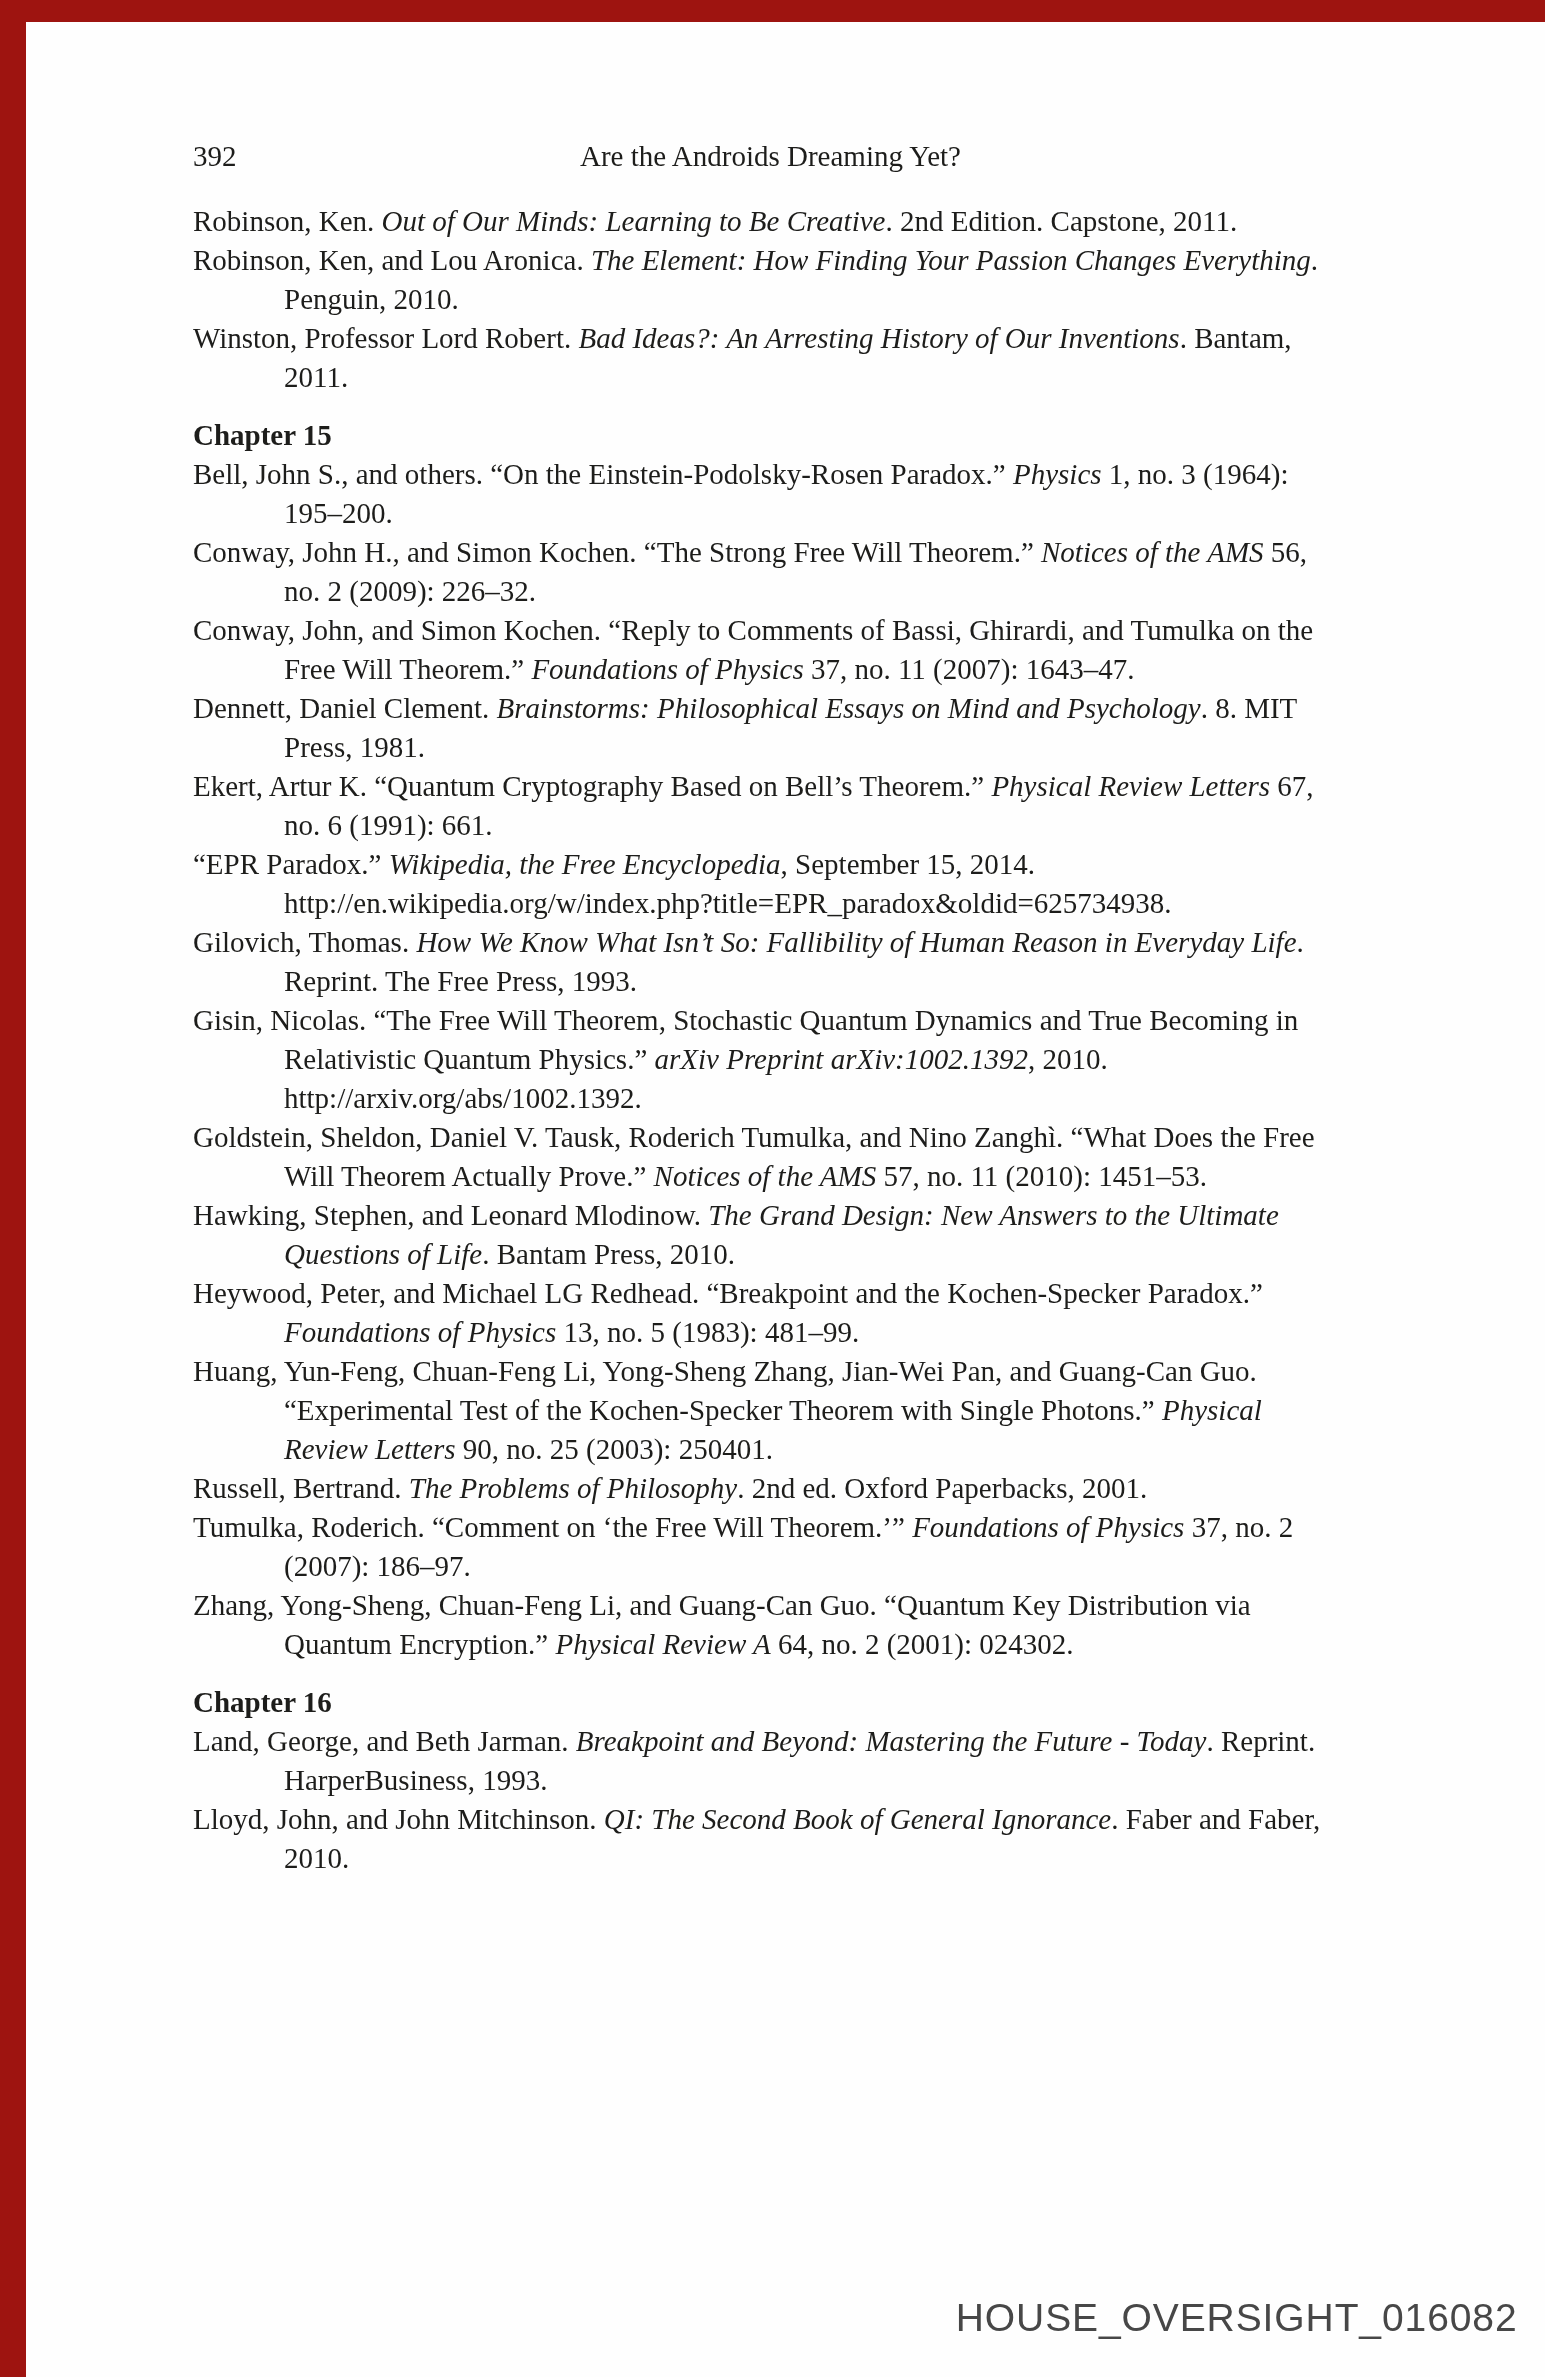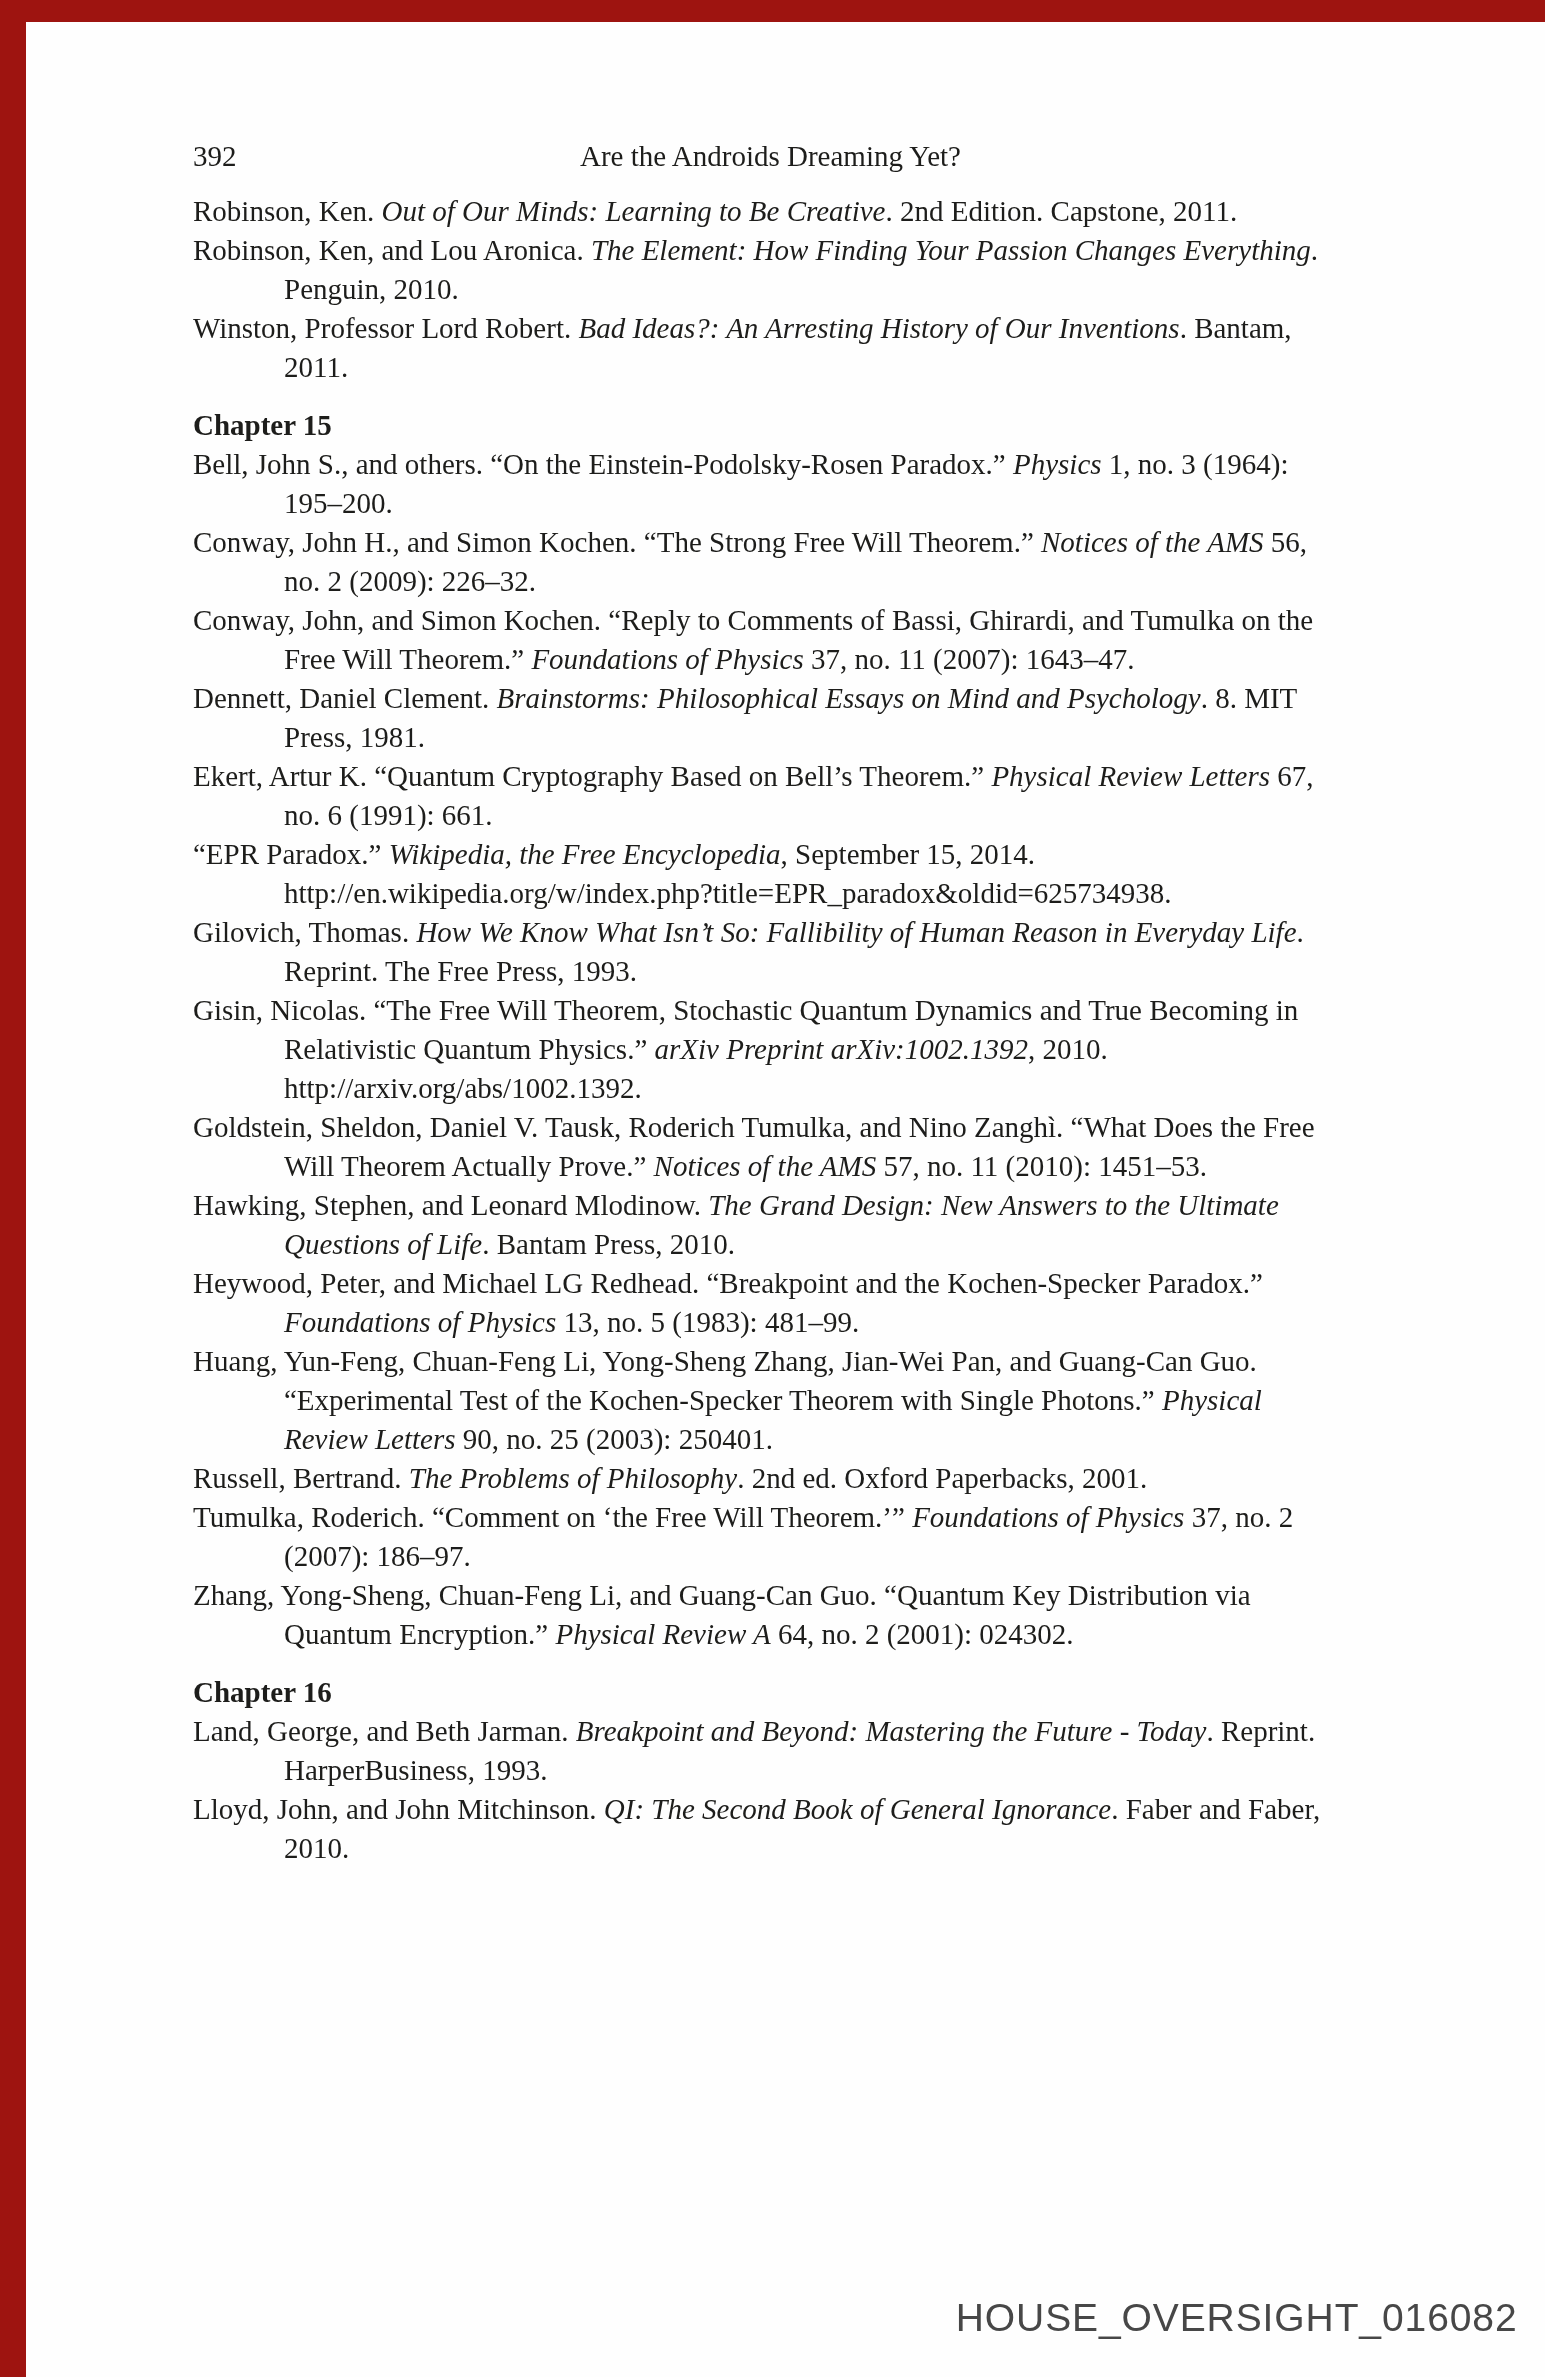--- a/index.html
+++ b/index.html
@@ -24,21 +24,21 @@
   .content {
     position: absolute;
     left: 193px; top: 137px;
     width: 1155px;
   }
   .running-header {
     position: relative;
     height: 39px;
     font-size: 29px;
     line-height: 39px;
-    margin-bottom: 16px;
+    margin-bottom: 26px;
   }
   .page-number { position: absolute; left: 0; top: 0; }
   .running-title { display: block; text-align: center; }
   .entry {
     font-size: 29px;
     line-height: 39px;
     padding-left: 91px;
     text-indent: -91px;
   }
   .entry em { }

